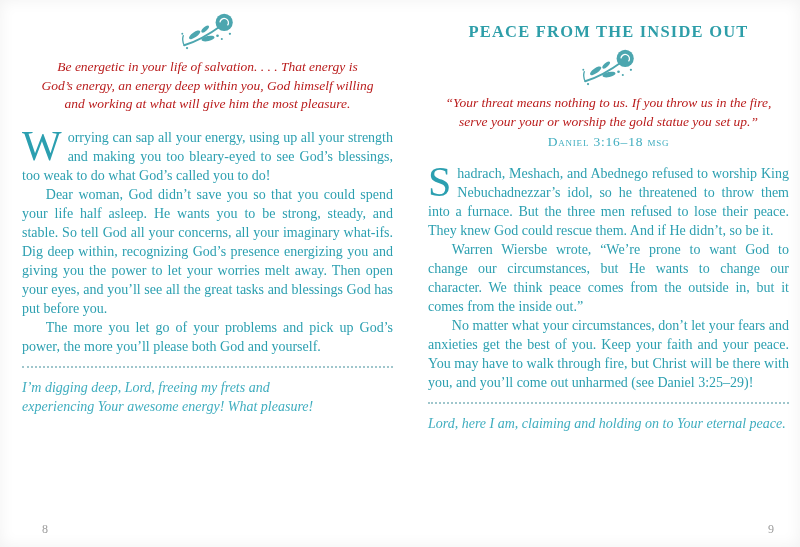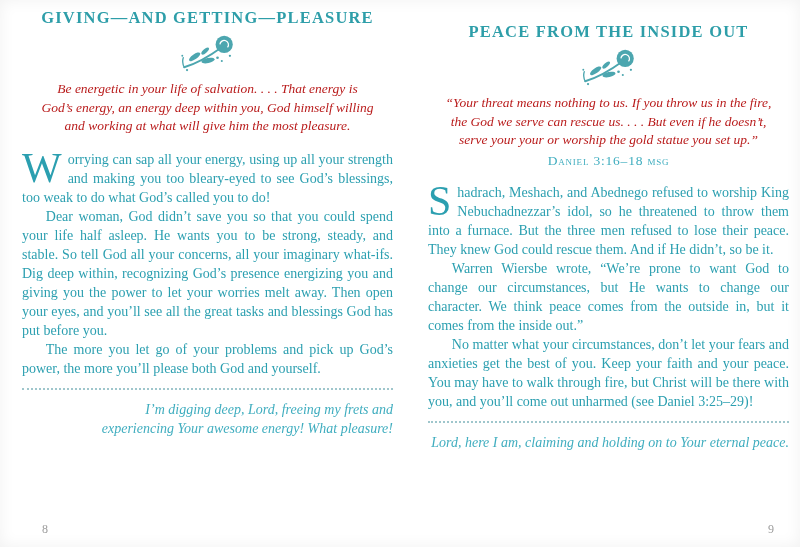--- a/index.html
+++ b/index.html
@@ -64,21 +64,21 @@
     line-height:33px;
     padding:2px 6px 0 0;
     color:#2b9fb0;
   }
   .rule{
     border:0;
     border-top:2px dotted #9fc6cc;
     margin:10px 0 10px 0;
     height:0;
   }
-  .prayer{text-align:right;}
+  .prayer{text-align:left;}
   .pline{
     display:block;
     white-space:nowrap;
     font-style:italic;
     font-size:14px;
     line-height:19.5px;
     color:#3fadbf;
   }
   .pagenum{
     position:absolute;
@@ -88,21 +88,20 @@
   }
   .pagenum.pn-left{left:42px;}
   .pagenum.pn-right{right:26px;}
 </style>
 </head>
 <body>
 
 <div class="spread">
 
   <div class="page left">
-    <h1 class="chapter-title">GIVING—AND GETTING—PLEASURE</h1>
 
     <svg class="rose" width="58" height="40" viewBox="0 0 60 42">
       <g fill="#4ca6af" stroke="none">
         <path d="M5,37 C16,34 28,28 46,15" fill="none" stroke="#4ca6af" stroke-width="2" stroke-linecap="round"></path>
         <path d="M5,37 C3,33 3,30 4,27" fill="none" stroke="#4ca6af" stroke-width="1.4" stroke-linecap="round"></path>
         <ellipse cx="16" cy="26" rx="7" ry="2.7" transform="rotate(-35 16 26)"></ellipse>
         <ellipse cx="30" cy="30" rx="7" ry="2.7" transform="rotate(-12 30 30)"></ellipse>
         <ellipse cx="27" cy="20" rx="5" ry="2.1" transform="rotate(-42 27 20)"></ellipse>
         <circle cx="47" cy="13" r="9"></circle>
         <path d="M42.5,13 a4.5,4.5 0 1 1 8,3.2" fill="none" stroke="#ffffff" stroke-width="1.3"></path>
@@ -151,21 +150,20 @@
         <circle cx="40" cy="27" r="1.4"></circle>
         <circle cx="44.5" cy="30.5" r="1.1"></circle>
         <circle cx="53" cy="25" r="1.2"></circle>
         <circle cx="3" cy="25" r="1"></circle>
         <circle cx="8" cy="40" r="1.2"></circle>
       </g>
     </svg>
 
     <div class="epigraph">
       <span class="eline">“Your threat means nothing to us. If you throw us in the fire,</span>
-      <span class="eline">the God we serve can rescue us. . . . But even if he doesn’t,</span>
       <span class="eline">serve your your or worship the gold statue you set up.”</span>
       <span class="attribution">Daniel 3:16–18 msg</span>
     </div>
 
     <div class="body">
       <p><span class="dropcap">S</span><span>hadrach, Meshach, and Abednego refused to worship King Nebuchadnezzar’s idol, so he threatened to throw them into a furnace. But the three men refused to lose their peace. They knew God could rescue them. And if He didn’t, so be it.</span></p>
       <p class="indented">Warren Wiersbe wrote, “We’re prone to want God to change our circumstances, but He wants to change our character. We think peace comes from the outside in, but it comes from the inside out.”</p>
       <p class="indented">No matter what your circumstances, don’t let your fears and anxieties get the best of you. Keep your faith and your peace. You may have to walk through fire, but Christ will be there with you, and you’ll come out unharmed (see Daniel 3:25–29)!</p>
     </div>
 

